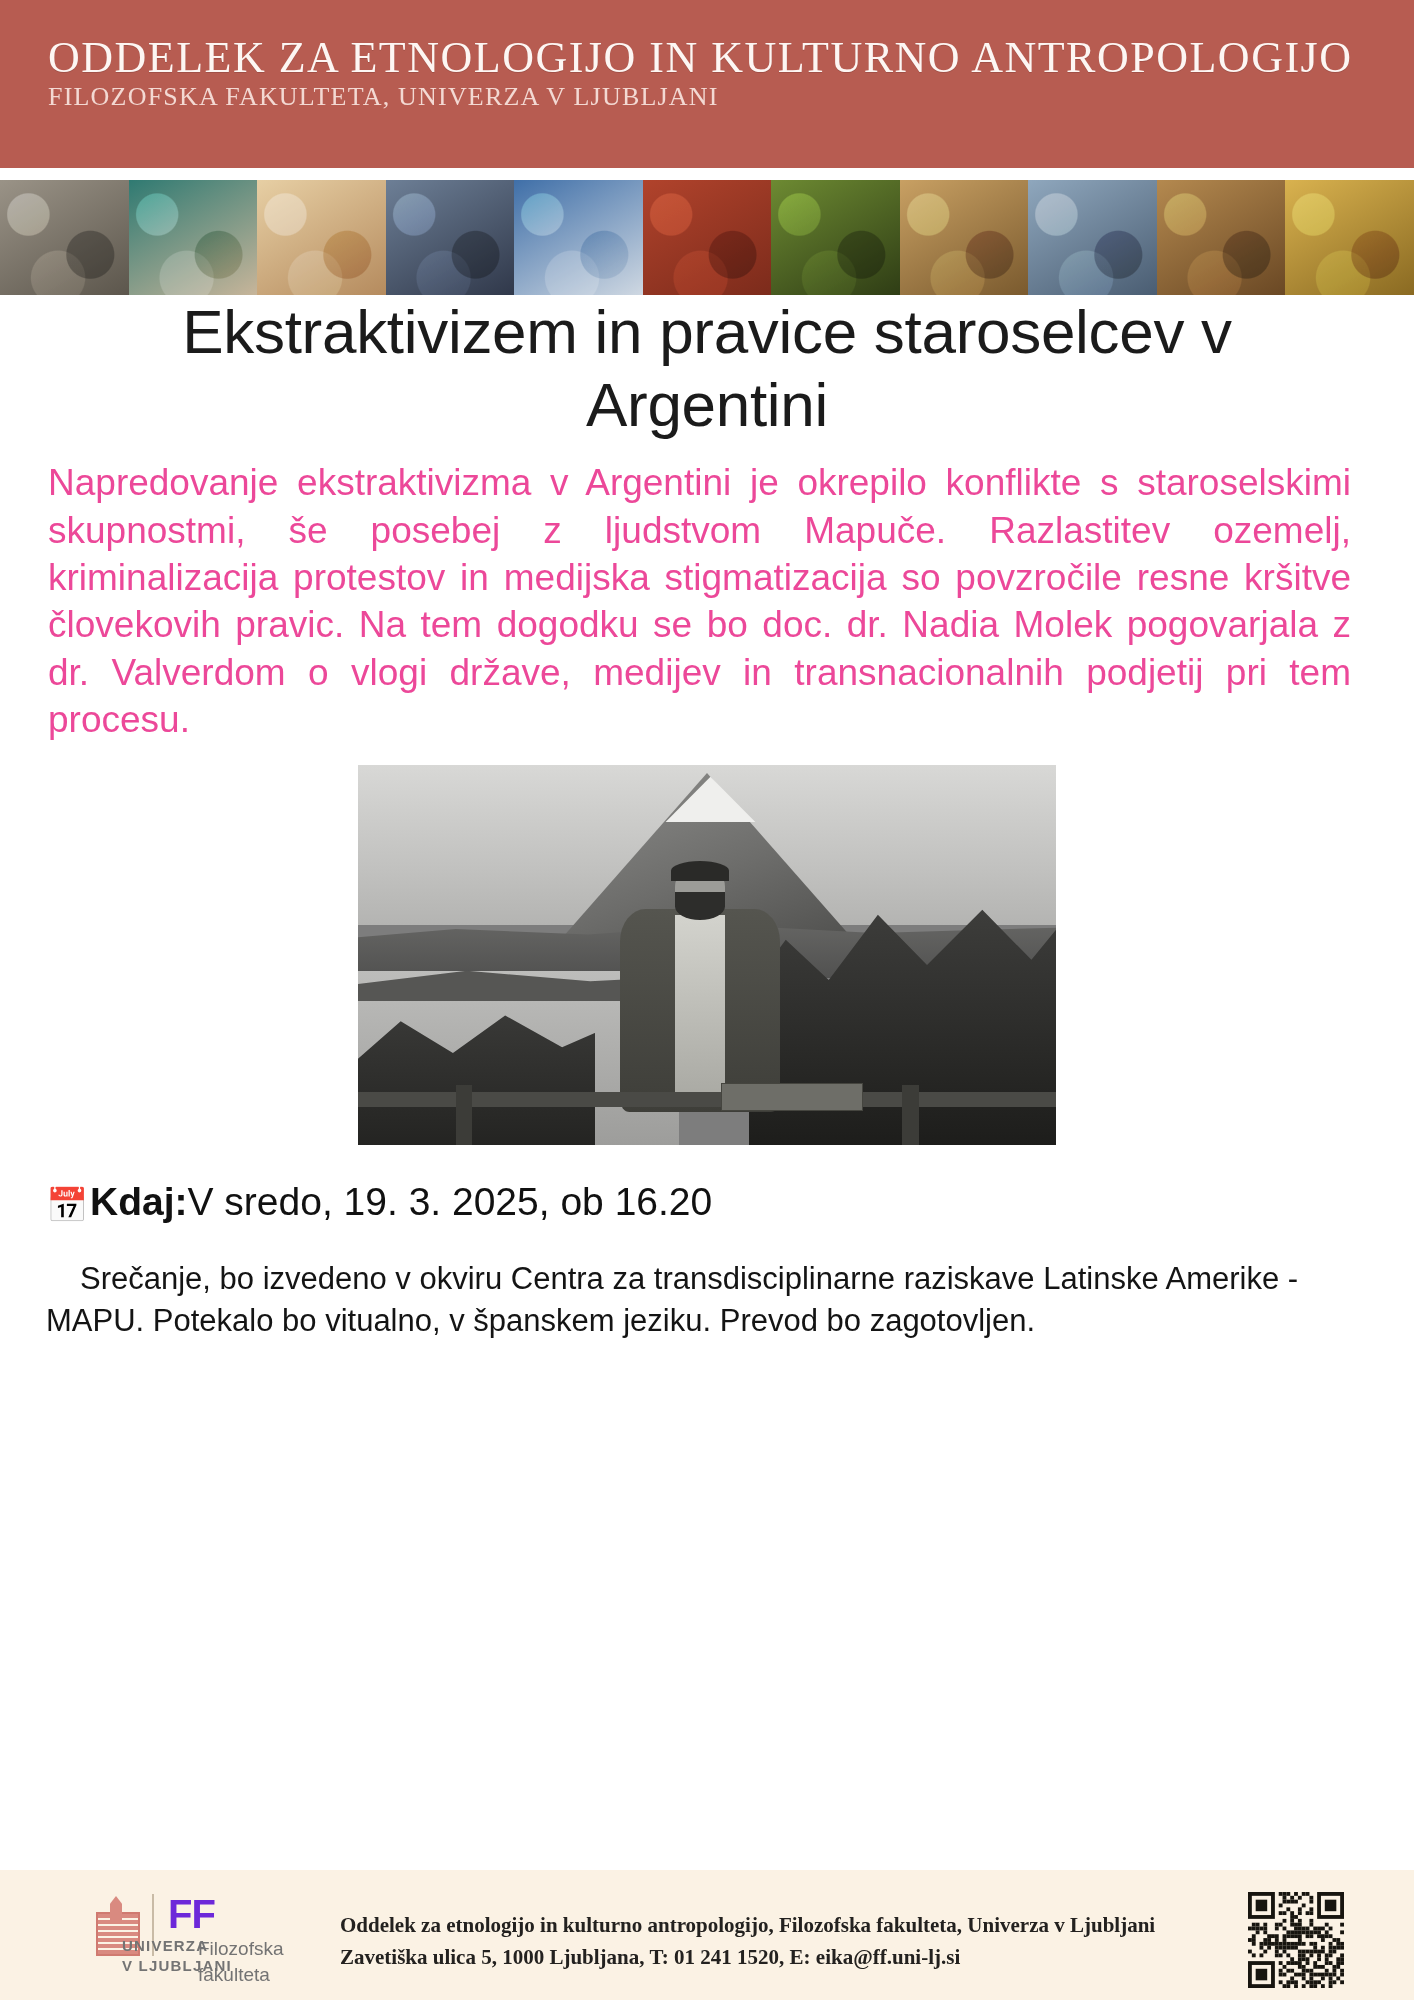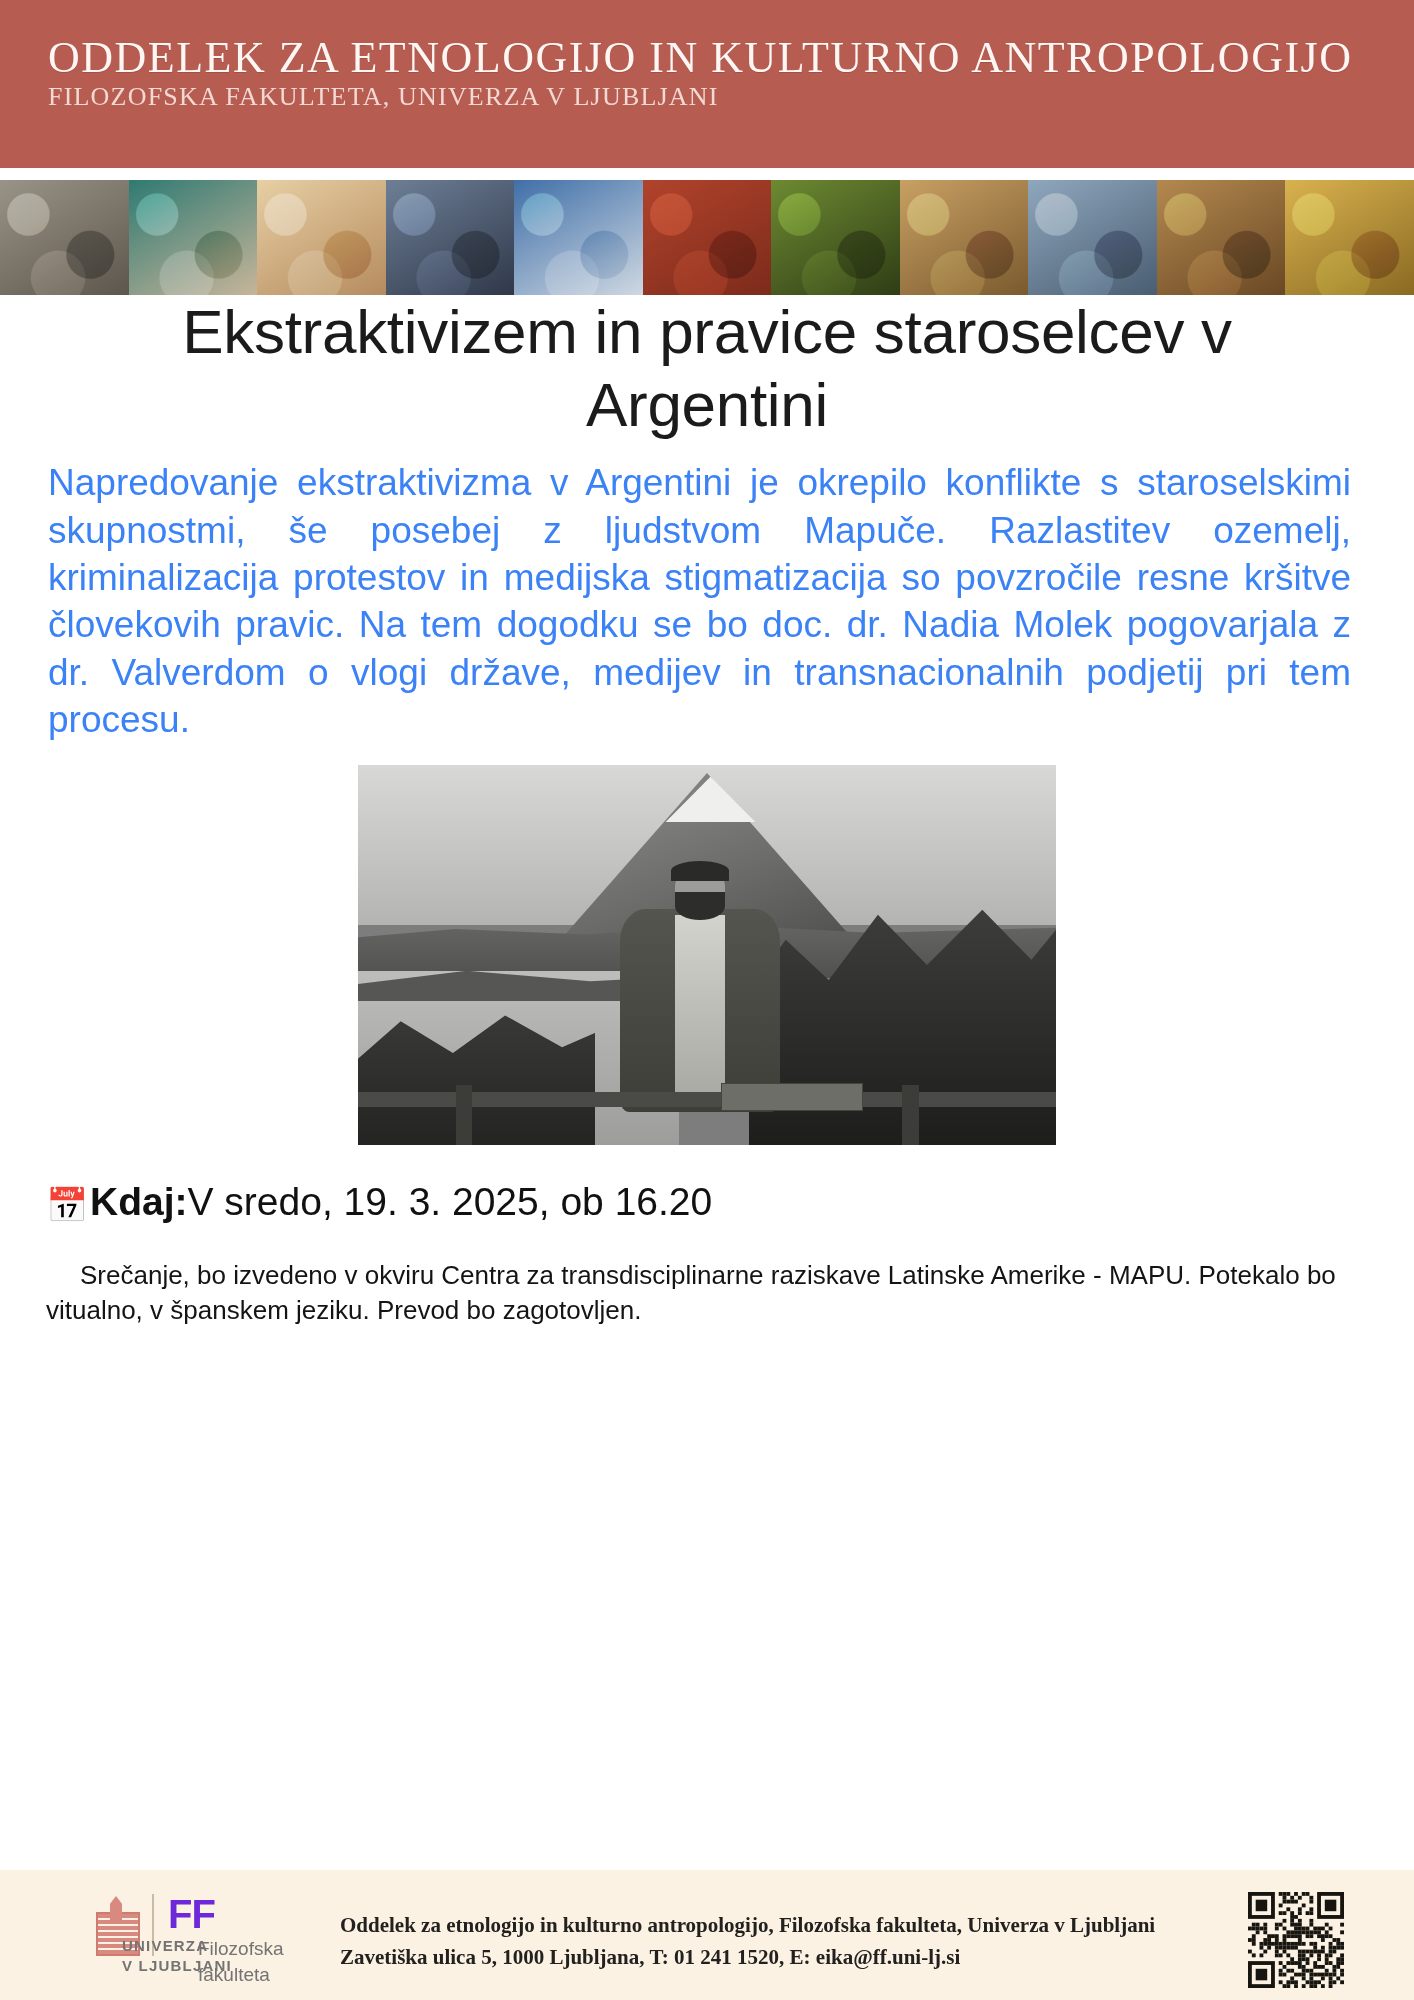--- a/index.html
+++ b/index.html
@@ -53,21 +53,21 @@
     text-align:center;
     font-size:62px;line-height:1.18;
     font-weight:400;color:#1b1b1b;
     letter-spacing:-.3px;
   }
   .body-text{
     margin:18px 15px 0 0;
     padding:0 48px;
     text-align:justify;
     font-size:37px;line-height:1.28;
-    color:#3b82f6;
+    color:#ec4899;
     hyphens:none;
   }
   
   .photo-wrap{
     margin:22px auto 0 auto;
     width:698px;height:380px;
     position:relative;overflow:hidden;
     background:#7d7d7d;
   }
   .ph-sky{position:absolute;left:0;top:0;width:100%;height:42%;
@@ -112,21 +112,21 @@
     margin:32px 0 0 0;padding:0 46px;
     font-size:39px;line-height:1.30;color:#111;
   }
   .det-line{display:block;margin:0 0 4px 0;}
   .det-ico{display:inline-block;width:44px;font-size:34px;vertical-align:-2px;}
   .det-lab{font-weight:700;}
   .det-em{font-style:italic;}
   .det-cont{display:block;margin:0;}
   .note{
     margin:30px 0 0 0;padding:0 46px;
-    font-size:26px;line-height:1.34;color:#141414;
+    font-size:31px;line-height:1.34;color:#141414;
     text-indent:34px;
   }
   
   .footer{
     position:absolute;left:0;bottom:0;width:1414px;height:130px;
     background:#fbf2e4;
   }
   .logo{position:absolute;left:90px;top:24px;display:flex;align-items:flex-start;}
   .logo-mark{width:52px;height:62px;position:relative;margin-right:10px;}
   .logo-bldg{position:absolute;left:6px;bottom:0;width:40px;height:40px;

